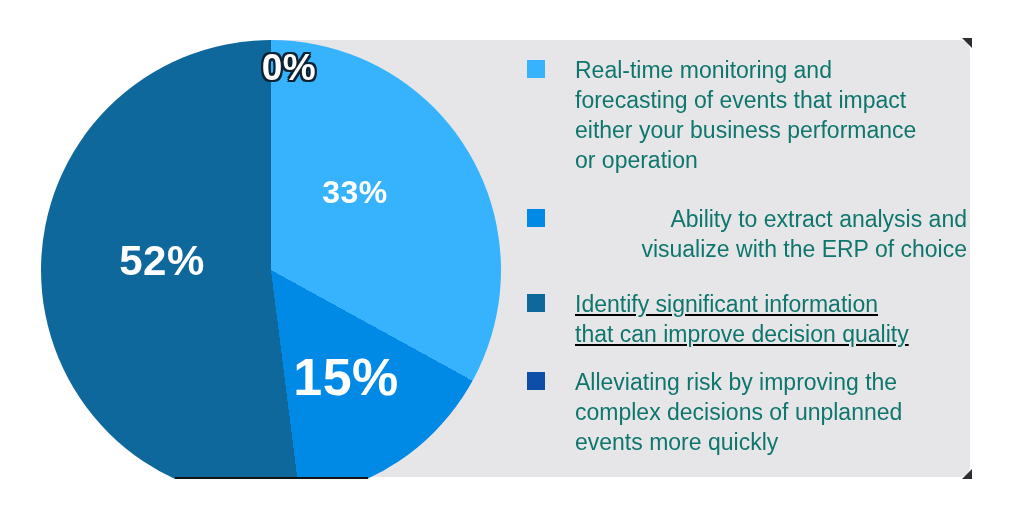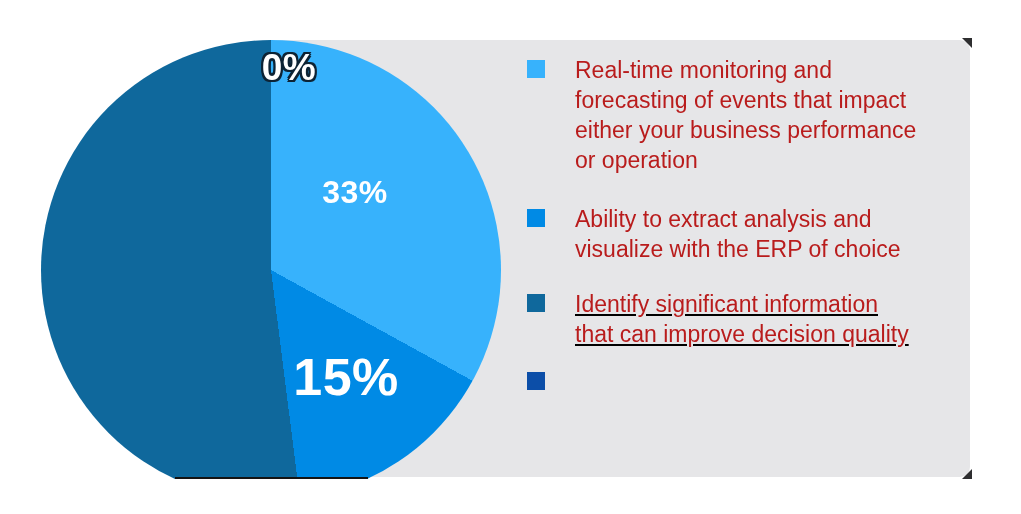--- a/index.html
+++ b/index.html
@@ -28,42 +28,43 @@
   }
   .pl-33{left:355px;top:192px;font-size:32px;}
   .pl-15{left:346px;top:377px;font-size:52px;}
   .pl-52{left:162px;top:261px;font-size:42px;}
   .pl-0{left:289px;top:68px;font-size:37px;
     text-shadow:-2px -2px 0 #0d2334,2px -2px 0 #0d2334,-2px 2px 0 #0d2334,2px 2px 0 #0d2334,
                 0 -2px 0 #0d2334,0 2px 0 #0d2334,-2px 0 0 #0d2334,2px 0 0 #0d2334;}
   
   .legend{position:absolute;left:527px;top:0;width:440px;height:514px;z-index:3;}
   .legend-item{position:absolute;left:0;display:flex;align-items:flex-start;}
-  .li-0{top:55px;} .li-1{top:204px;} .li-2{top:289px;text-decoration:underline;} .li-3{top:367px;}
+  .li-0{top:55px;} .li-1{top:204px;text-align:right;} .li-2{top:289px;text-decoration:underline;} .li-3{top:367px;}
   .swatch{width:18px;height:18px;flex:0 0 18px;margin-top:5px;margin-right:30px;}
   .legend-text{
-    font-size:23px;line-height:30px;color:#b91c1c;white-space:pre-line;width:392px;
+    font-size:23px;line-height:30px;color:#0f766e;white-space:pre-line;width:392px;
   }
 </style>
 </head>
 <body>
 
 <div class="canvas">
 
   <div class="panel">
     <div class="fold fold-tr"></div>
     <div class="fold fold-br"></div>
   </div>
 
   <div class="pie-wrap">
     <div class="pie-circle" id="pie-circle" style="background: conic-gradient(rgb(55, 178, 252) 0deg, rgb(55, 178, 252) 118.8deg, rgb(0, 138, 229) 118.8deg, rgb(0, 138, 229) 172.8deg, rgb(15, 104, 156) 172.8deg, rgb(15, 104, 156) 360deg, rgb(12, 78, 168) 360deg, rgb(12, 78, 168) 360deg);"></div>
     <div class="pie-chord-line"></div>
     <div class="pie-label pl-0">0%</div>
     <div class="pie-label pl-33">33%</div>
     <div class="pie-label pl-15">15%</div>
+    <div class="pie-label pl-52">52%</div>
   </div>
 
   <div class="legend">
     <div class="legend-item li-0">
       <span class="swatch" style="background: rgb(55, 178, 252);"></span>
       <span class="legend-text">Real-time monitoring and
 forecasting of events that impact
 either your business performance
 or operation</span>
     </div>
@@ -72,16 +73,19 @@
       <span class="legend-text">Ability to extract analysis and
 visualize with the ERP of choice</span>
     </div>
     <div class="legend-item li-2">
       <span class="swatch" style="background: rgb(15, 104, 156);"></span>
       <span class="legend-text">Identify significant information
 that can improve decision quality</span>
     </div>
     <div class="legend-item li-3">
       <span class="swatch" style="background: rgb(12, 78, 168);"></span>
+      <span class="legend-text">Alleviating risk by improving the
+complex decisions of unplanned
+events more quickly</span>
     </div>
   </div>
 
 </div>
 
 </body></html>

